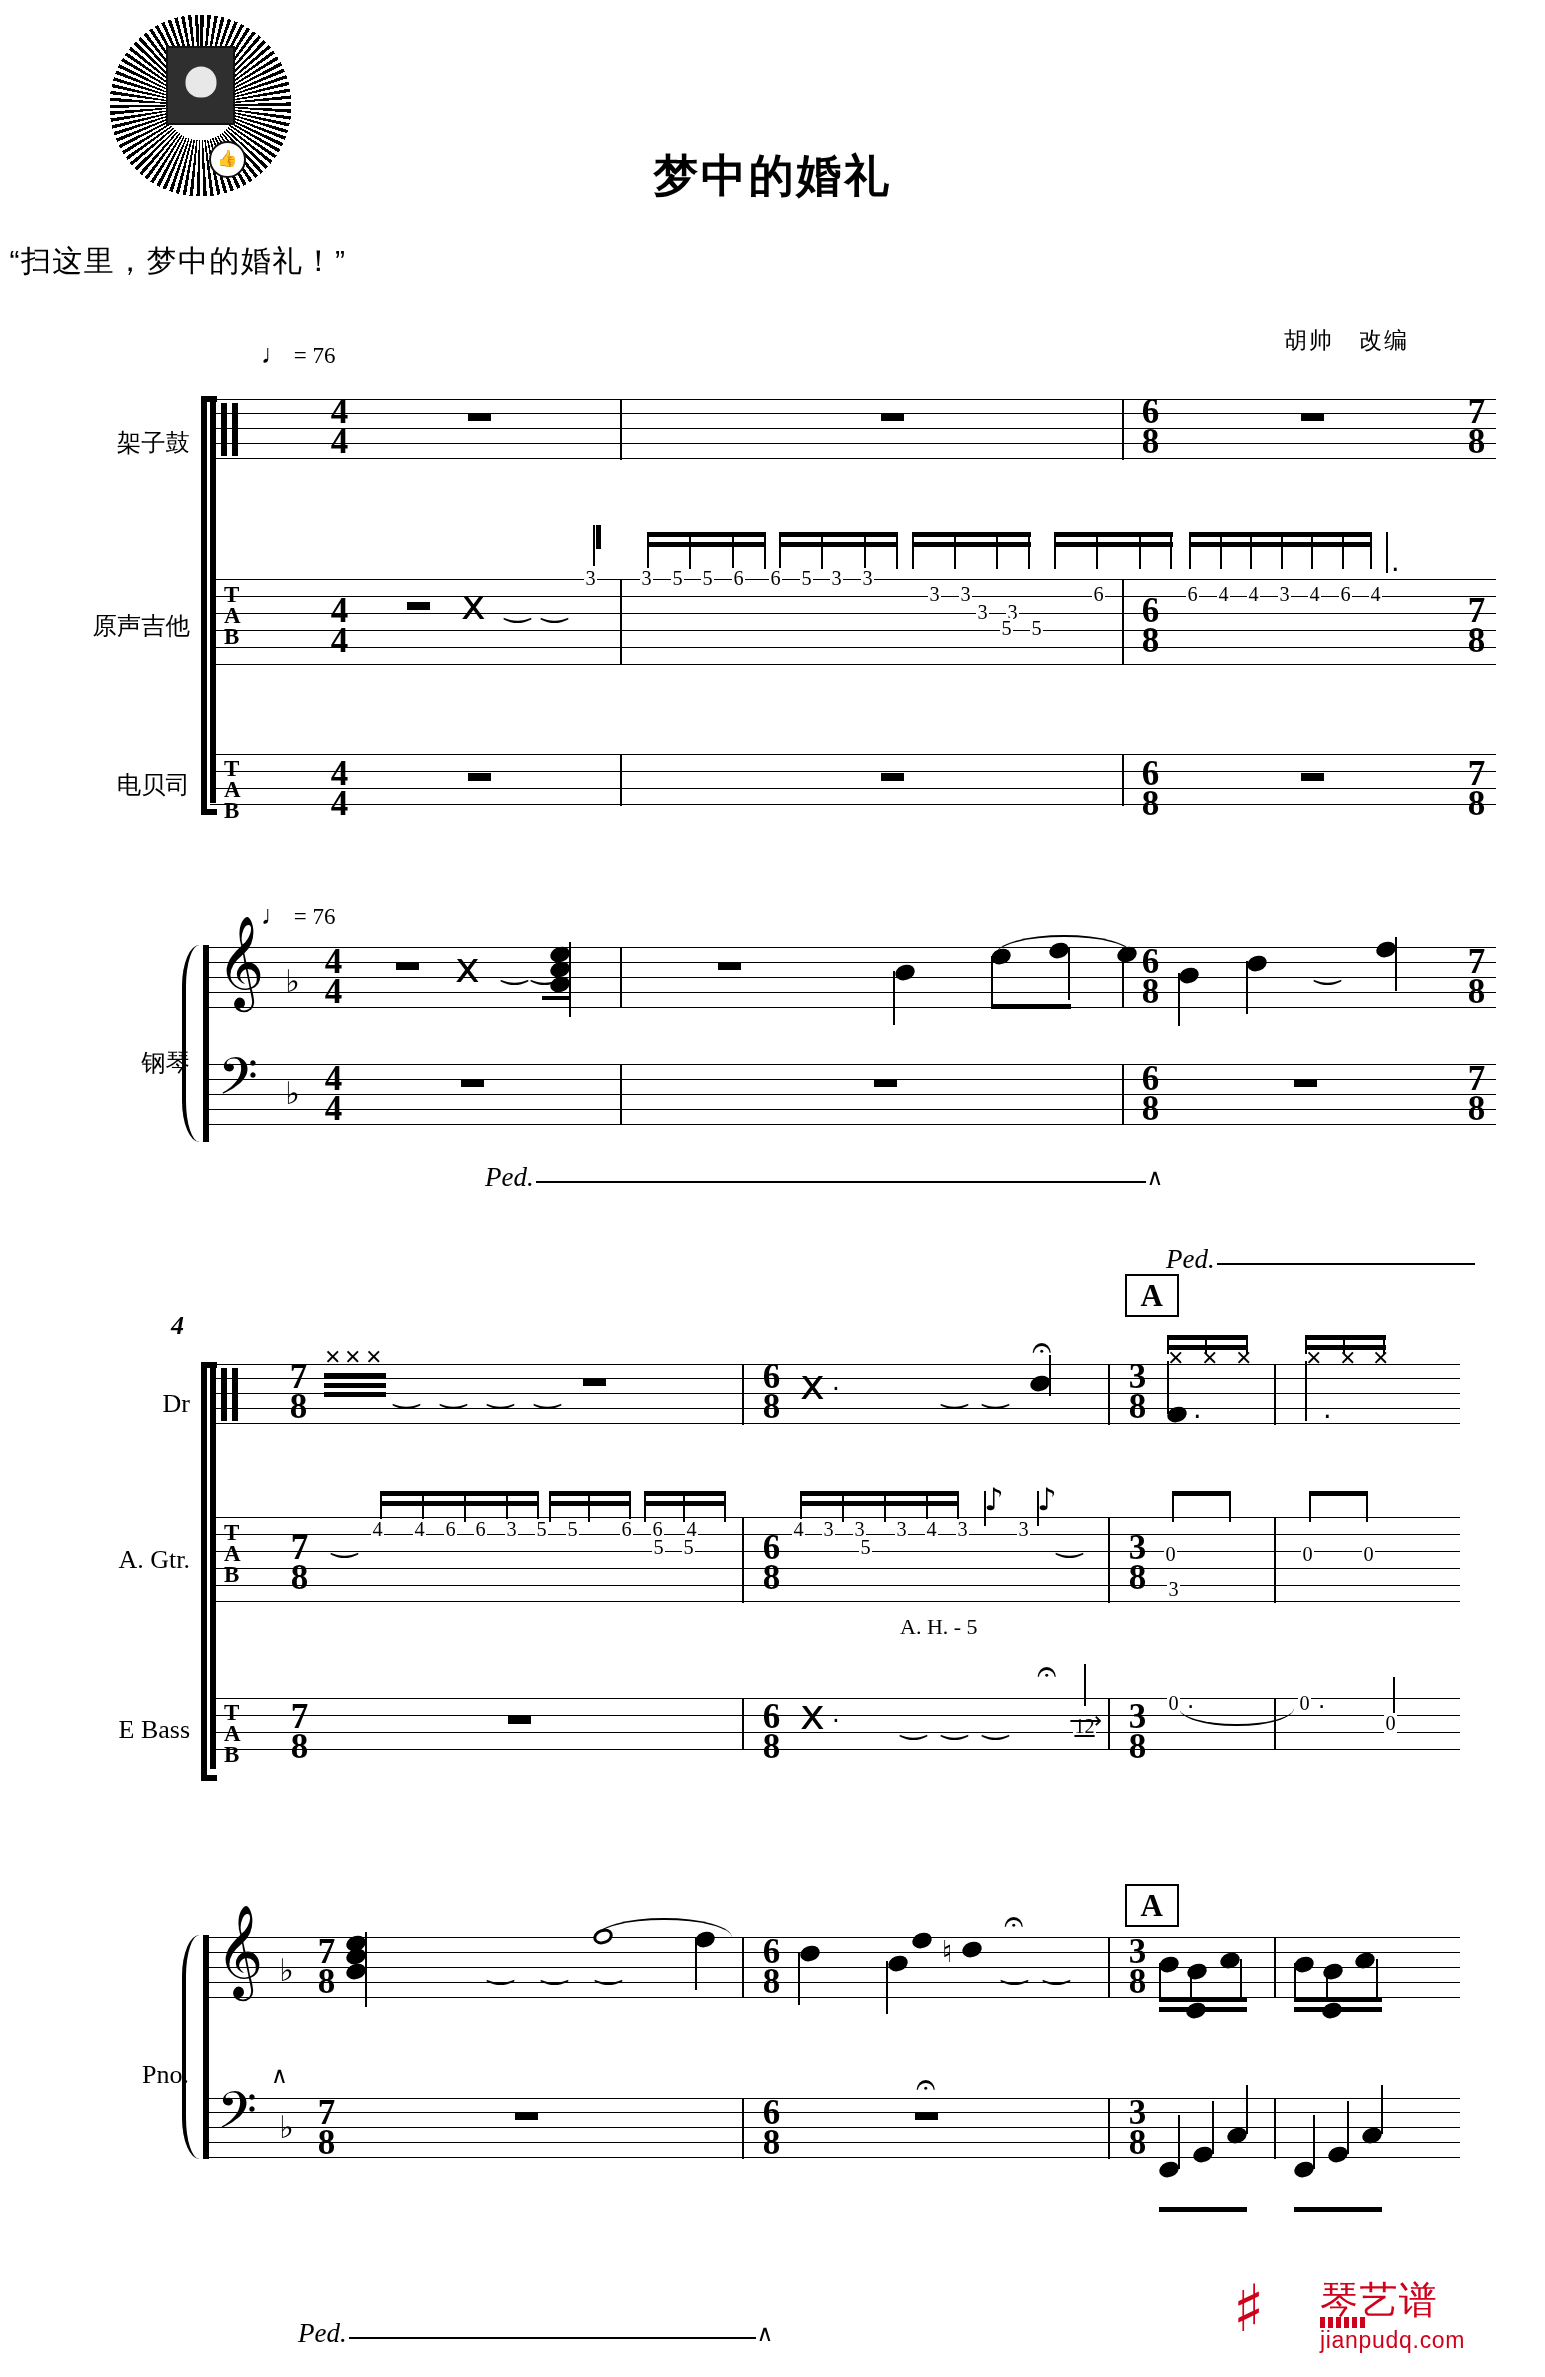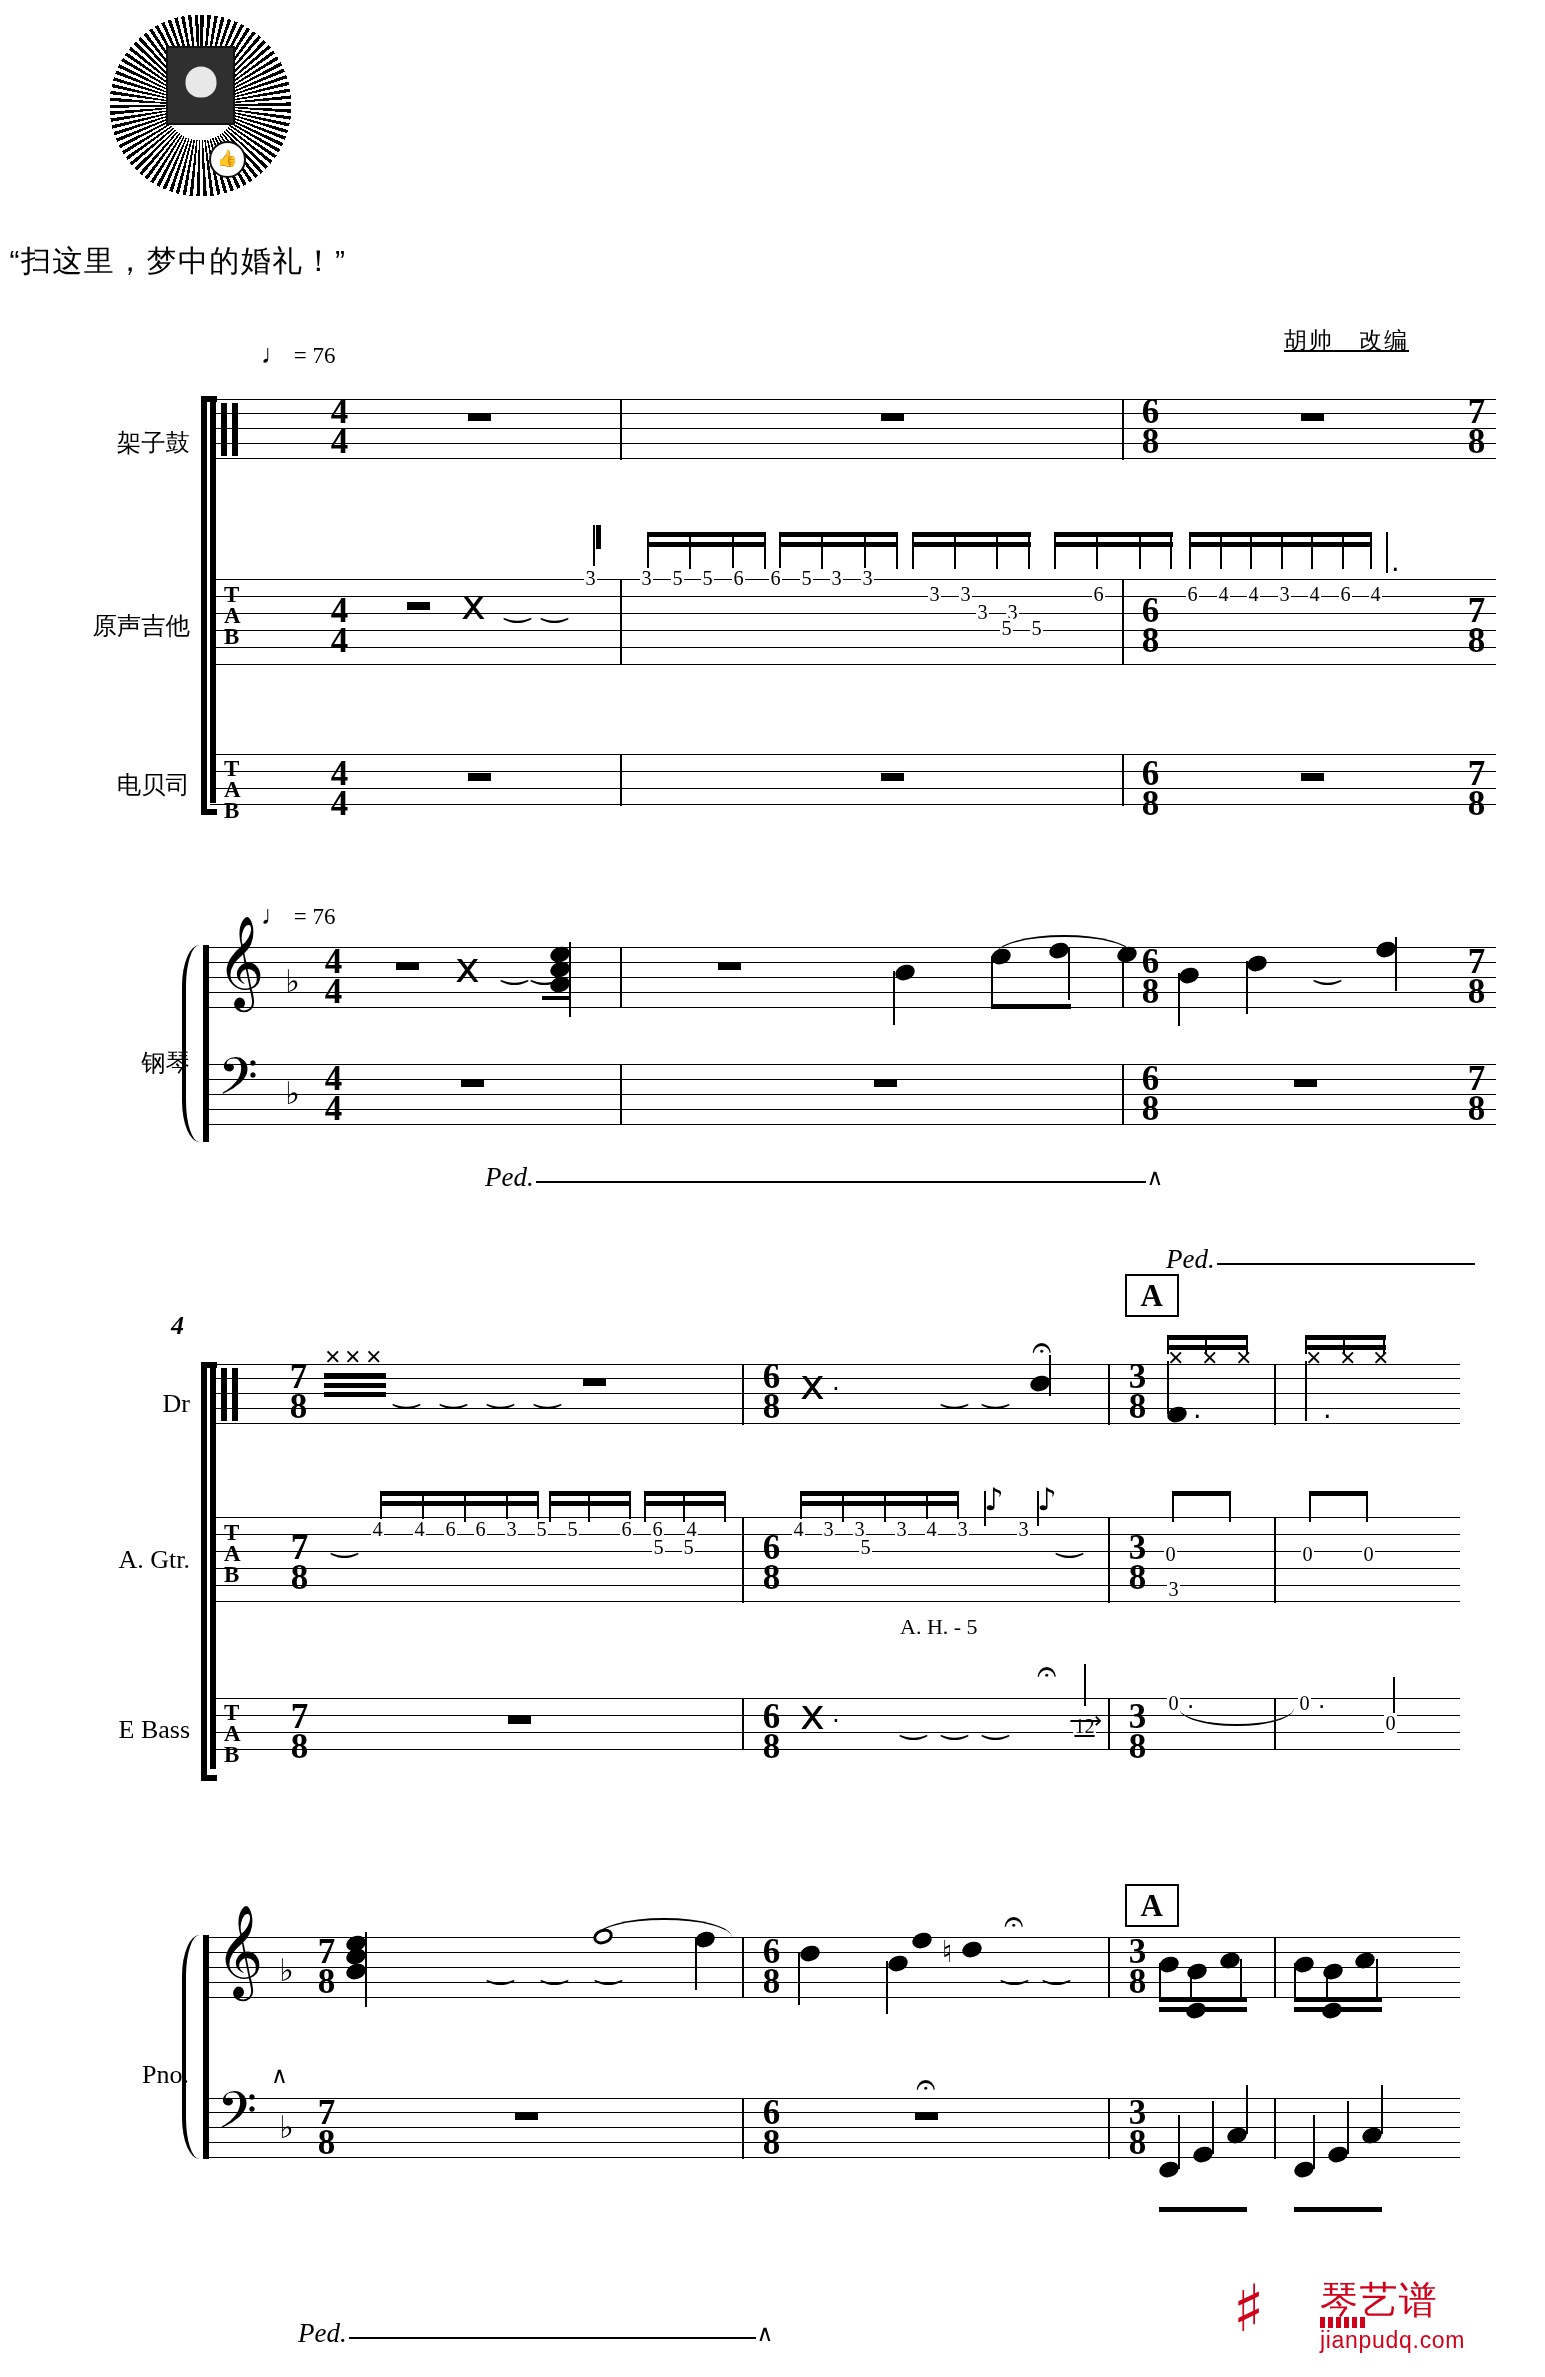--- a/index.html
+++ b/index.html
@@ -97,21 +97,20 @@
     font-weight: 600;
     letter-spacing: 2.7px;
   }
   .arranger {
     position: absolute;
     right: 136px;
     top: 325px;
     font-family: "Liberation Sans", sans-serif;
     font-size: 23px;
     letter-spacing: 2px;
-    text-decoration: underline;
   }
   .tempo-1 {
     position: absolute;
     left: 261px;
     top: 339px;
     font-size: 23px;
     font-family: "Liberation Serif", serif;
     white-space: nowrap;
   }
   .tempo-2 {
@@ -390,20 +389,21 @@
 
 <div class="page">
 
   <div class="qr-wrap">
     <div class="qr-code"></div>
     <div class="qr-inner"></div>
     <div class="qr-badge">👍</div>
   </div>
   <div class="donate-text">“扫这里，梦中的婚礼！”</div>
 
+  <div class="song-title">梦中的婚礼</div>
   <div class="arranger">胡帅　改编</div>
 
   <div class="tempo-1">
     <span class="tempo-note">♩</span>
     <span>= 76</span>
   </div>
 
   <div class="staff">
 
     <div class="bracket" style="left:201px; top:396px; height:407px;"></div>

